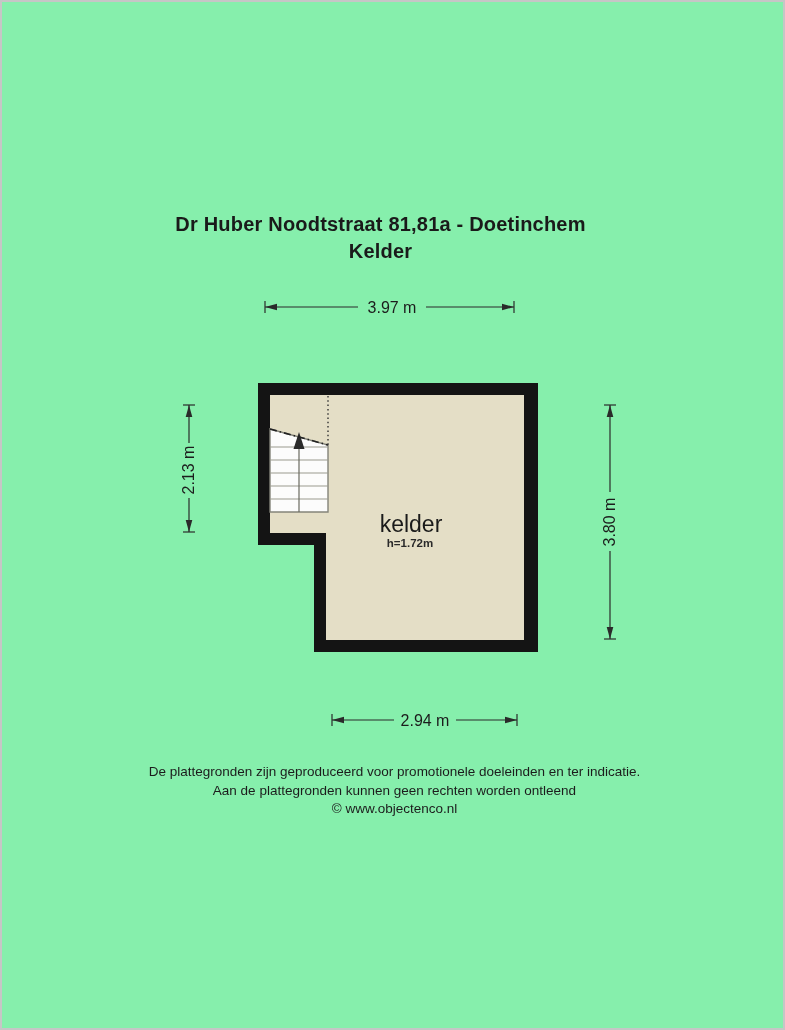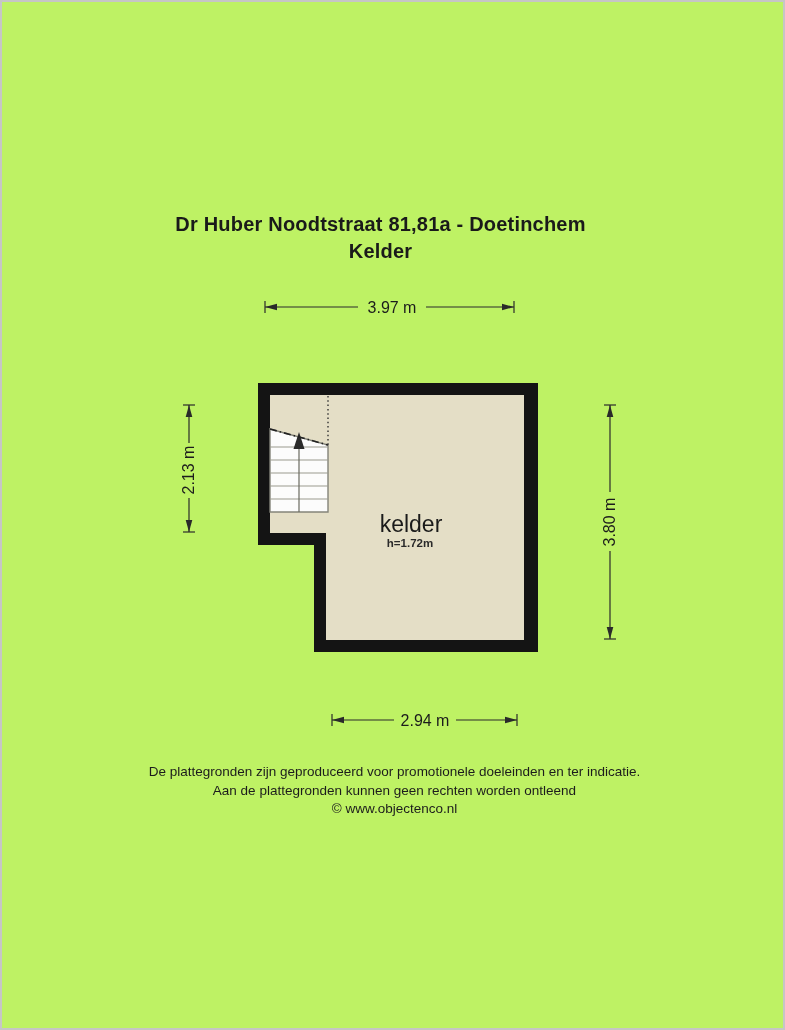--- a/index.html
+++ b/index.html
@@ -2,21 +2,21 @@
 <html><head>
 <meta charset="utf-8">
 <style>
   html,body { margin:0; padding:0; background:#ffffff; }
   .page {
     position: relative;
     width: 785px;
     height: 1030px;
     box-sizing: border-box;
     border: 2px solid #c6c6c6;
-    background: #bef264;
+    background: #86efac;
     font-family: "Liberation Sans", "DejaVu Sans", sans-serif;
     overflow: hidden;
   }
   .app-title {
     position: absolute;
     top: 209px;
     left: 0;
     width: 757px;           
     text-align: center;
     font-size: 20px;

